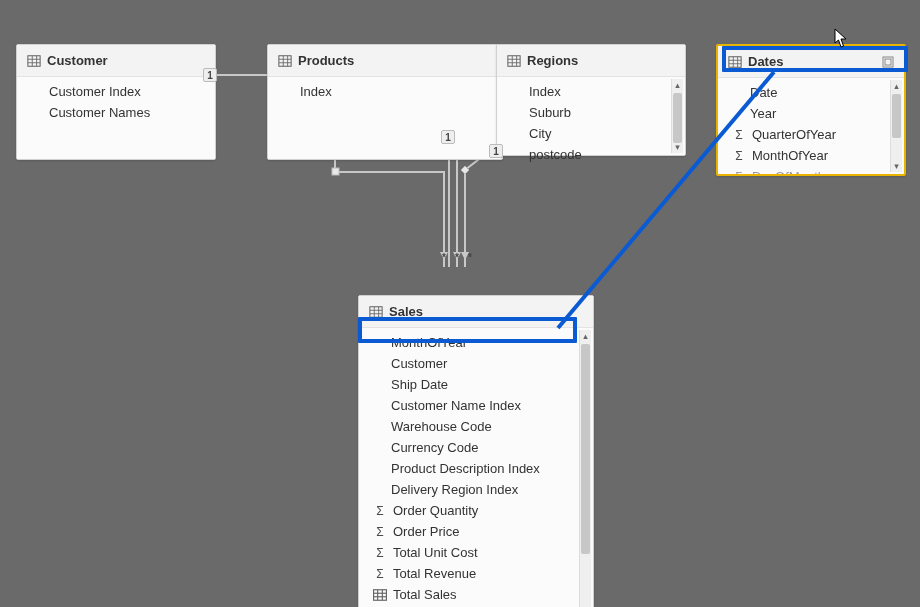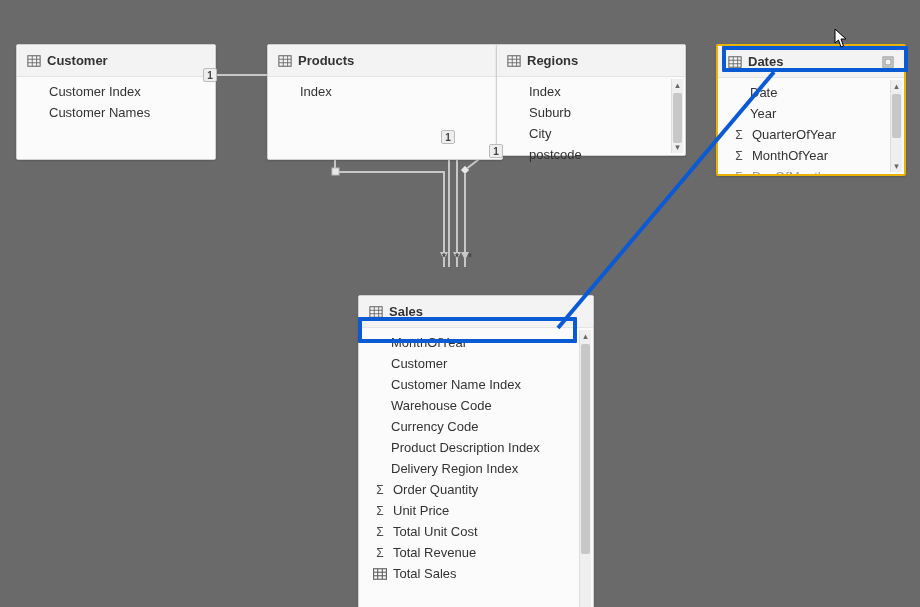--- a/index.html
+++ b/index.html
@@ -285,41 +285,44 @@
       <span>Sales</span>
     </div>
     <div class="field-list">
       <div class="field-row">
           <span>MonthOfYear</span>
         </div>
       <div class="field-row">
           <span>Customer</span>
         </div>
       <div class="field-row">
+          <span>Ship Date</span>
+        </div>
+      <div class="field-row">
           <span>Customer Name Index</span>
         </div>
       <div class="field-row">
           <span>Warehouse Code</span>
         </div>
       <div class="field-row">
           <span>Currency Code</span>
         </div>
       <div class="field-row">
           <span>Product Description Index</span>
         </div>
       <div class="field-row">
           <span>Delivery Region Index</span>
         </div>
       <div class="field-row">
           <span class="sigma">Σ</span>
           <span>Order Quantity</span>
         </div>
       <div class="field-row">
           <span class="sigma">Σ</span>
-          <span>Unit Price</span>
+          <span>Order Price</span>
         </div>
       <div class="field-row">
           <span class="sigma">Σ</span>
           <span>Total Unit Cost</span>
         </div>
       <div class="field-row">
           <span class="sigma">Σ</span>
           <span>Total Revenue</span>
         </div>
       <div class="field-row">

